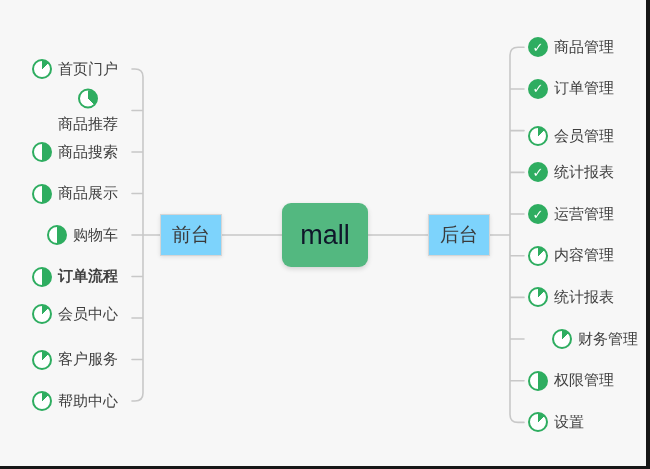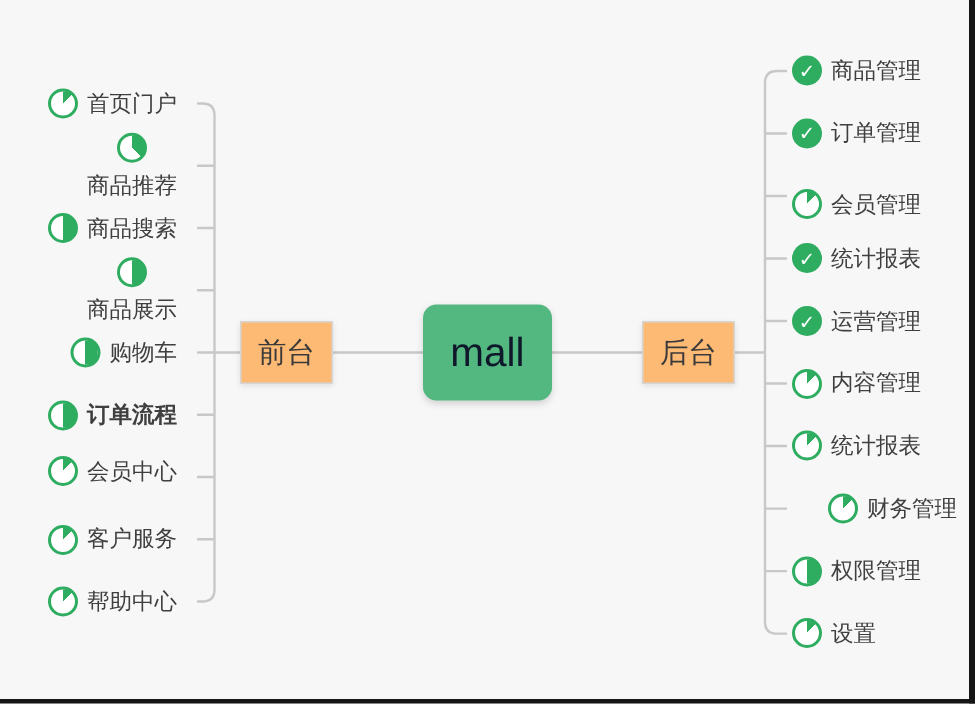--- a/index.html
+++ b/index.html
@@ -10,21 +10,21 @@
   *{margin:0;padding:0;box-sizing:border-box;}
   body{font-family:"Liberation Sans","DejaVu Sans",sans-serif;background:#fff;}
   .canvas{
     position:relative;width:650px;height:469px;background:var(--bg);
     border-right:4px solid var(--frame);border-bottom:3px solid var(--frame);
     overflow:hidden;
   }
   svg.connectors{position:absolute;left:0;top:0;}
   .node{
     position:absolute;display:flex;align-items:center;justify-content:center;
-    background:#fdba74;border:1px solid var(--node-border);border-radius:0;
+    background:#7dd3fc;border:1px solid var(--node-border);border-radius:0;
     color:#3a3a3a;box-shadow:0 1px 4px rgba(0,0,0,.10);cursor:pointer;
   }
   .node.root{
     left:282px;top:203px;width:86px;height:64px;border:none;border-radius:9px;
     background:var(--root-bg);color:#0f172a;font-size:27px;
     box-shadow:0 2px 5px rgba(0,0,0,.15);
   }
   .node.branch{width:62px;height:42px;font-size:19px;}
   .node.branch.front{left:160px;top:214px;}
   .node.branch.back{left:428px;top:214px;}
@@ -63,21 +63,21 @@
     <span class="label">首页门户</span>
   </div>
       <div class="leaf" style="top: 110.5px; right: 528px; flex-direction: column;">
     <span class="icon pie" style="--deg: 135deg;"></span>
     <span class="label">商品推荐</span>
   </div>
       <div class="leaf" style="top: 152px; right: 528px;">
     <span class="icon pie" style="--deg: 180deg;"></span>
     <span class="label">商品搜索</span>
   </div>
-      <div class="leaf" style="top: 193.5px; right: 528px; flex-direction: column;">
+      <div class="leaf" style="top: 193.5px; right: 528px;">
     <span class="icon pie" style="--deg: 180deg;"></span>
     <span class="label">商品展示</span>
   </div>
       <div class="leaf" style="top: 235px; right: 528px; align-items: center;">
     <span class="icon pie" style="--deg: 180deg;"></span>
     <span class="label">购物车</span>
   </div>
       <div class="leaf" style="top: 276.5px; right: 528px; font-weight: bold;">
     <span class="icon pie" style="--deg: 180deg;"></span>
     <span class="label">订单流程</span>

